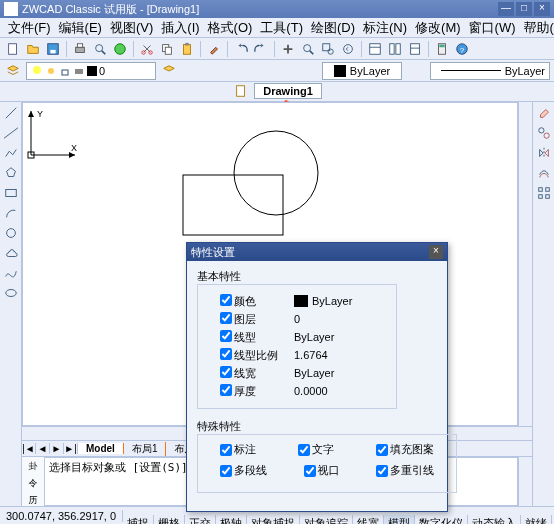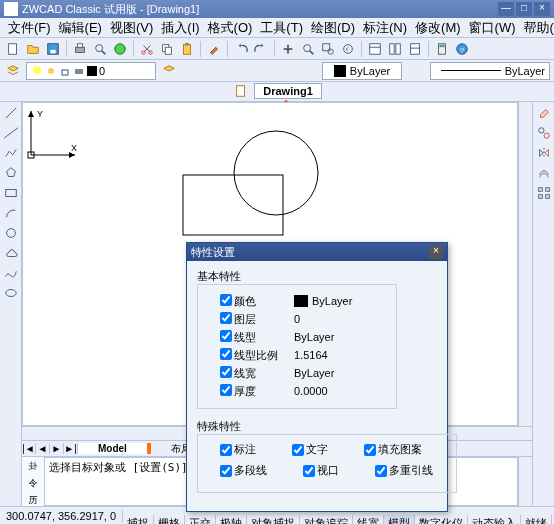--- a/index.html
+++ b/index.html
@@ -28,21 +28,21 @@
   .workspace { position:absolute; top:102px; left:0; right:0; bottom:18px; background:#e9eef8; display:flex;}
   .lefttools { width:22px; background:#e9eef8; border-right:1px solid #b6c5e0; display:flex; flex-direction:column; align-items:center; padding-top:2px; gap:2px;}
   .lefttools .tbtn { width:18px; height:18px;}
   .righttools { width:22px; background:#e9eef8; border-left:1px solid #b6c5e0; display:flex; flex-direction:column; align-items:center; padding-top:2px; gap:2px;}
   .canvas-area { flex:1; display:flex; flex-direction:column;}
   .canvas { flex:1; background:#fff; position:relative; border:1px solid #b6c5e0; overflow:hidden;}
   .canvas svg { position:absolute; top:0; left:0;}
   .ucs { position:absolute; left:8px; bottom:8px;}
   .tabs-row { height:16px; background:#e9eef8; display:flex; align-items:center; border-top:1px solid #b6c5e0; font-size:10px;}
   .tabs-row .nav { width:14px; text-align:center; cursor:pointer; border-right:1px solid #b6c5e0;}
-  .tabs-row .tab { padding:0 20px; border-right:4px solid #f97316; cursor:pointer;}
+  .tabs-row .tab { padding:0 8px; border-right:1px solid #f97316; cursor:pointer;}
   .tabs-row .tab.active { background:#fff; font-weight:bold;}
   .cmd-area { height:50px; background:#f7f9fd; border-top:1px solid #b6c5e0; display:flex;}
   .cmd-icons { width:22px; display:flex; flex-direction:column; align-items:center; gap:2px; padding-top:2px;}
   .cmd-text { flex:1; background:#fff; border:1px solid #b6c5e0; padding:2px 4px; font-size:11px; font-family:SimSun,monospace; overflow:hidden;}
   .scrollbar-v { width:14px; background:#e9eef8; border-left:1px solid #b6c5e0;}
   .statusbar { position:absolute; bottom:0; left:0; right:0; height:18px; background:#e9eef8; border-top:1px solid #b6c5e0; display:flex; align-items:center; font-size:11px;}
   .statusbar .coords { padding:0 6px; border-right:1px solid #b6c5e0; min-width:120px;}
   .statusbar .sbtn { padding:0 4px; border-right:1px solid #b6c5e0; cursor:pointer; height:100%; display:flex; align-items:center;}
   .statusbar .sbtn.active { background:#d5e0f2;}
   
@@ -52,21 +52,21 @@
   .dialog .dbody { padding:8px 10px;}
   .group { margin-bottom:10px;}
   .group-title { font-size:11px; margin-bottom:6px;}
   .group-box { border:1px solid #c5d0e6; border-top:none; padding:8px 22px; position:relative; margin-top:-6px;}
   .group-box::before { content:""; position:absolute; top:0; left:0; right:0; border-top:1px solid #c5d0e6;}
   .prop-row { display:flex; align-items:center; height:18px; font-size:11px;}
   .prop-row .chk { width:14px;}
   .prop-row .lbl { width:60px;}
   .prop-row .val { flex:1; display:flex; align-items:center; gap:4px;}
   .prop-row .swatch { width:14px; height:12px; background:#000; display:inline-block;}
-  .check-row { display:flex; gap:36px; margin-bottom:6px;}
+  .check-row { display:flex; gap:27px; margin-bottom:6px;justify-content:space-between;}
   .check-row label { display:flex; align-items:center; gap:2px; font-size:11px; cursor:pointer;}
   .dlg-btns { position:absolute; right:10px; top:28px; display:flex; flex-direction:column; gap:4px;}
   .dlg-btn { width:54px; height:18px; border:1px solid #7a8aae; background:linear-gradient(#fdfdff,#e5ecf7); font-size:11px; cursor:pointer; border-radius:2px;}
   input[type=checkbox]{ width:12px; height:12px; cursor:pointer;}
   .hscroll { height:14px; background:#e9eef8; border-top:1px solid #b6c5e0;}
 </style>
 </head>
 <body>
 
 <div class="titlebar">
@@ -462,21 +462,21 @@
             <span class="chk"><input type="checkbox" checked="" style=""></span>
             <span class="lbl">线型</span>
             <span class="val">
               <span>ByLayer</span>
             </span>
           </div>
           <div class="prop-row">
             <span class="chk"><input type="checkbox" checked="" style=""></span>
             <span class="lbl">线型比例</span>
             <span class="val">
-              <span>1.5164</span>
+              <span>1.6764</span>
             </span>
           </div>
           <div class="prop-row">
             <span class="chk"><input type="checkbox" checked="" style=""></span>
             <span class="lbl">线宽</span>
             <span class="val">
               <span>ByLayer</span>
             </span>
           </div>
           <div class="prop-row">

